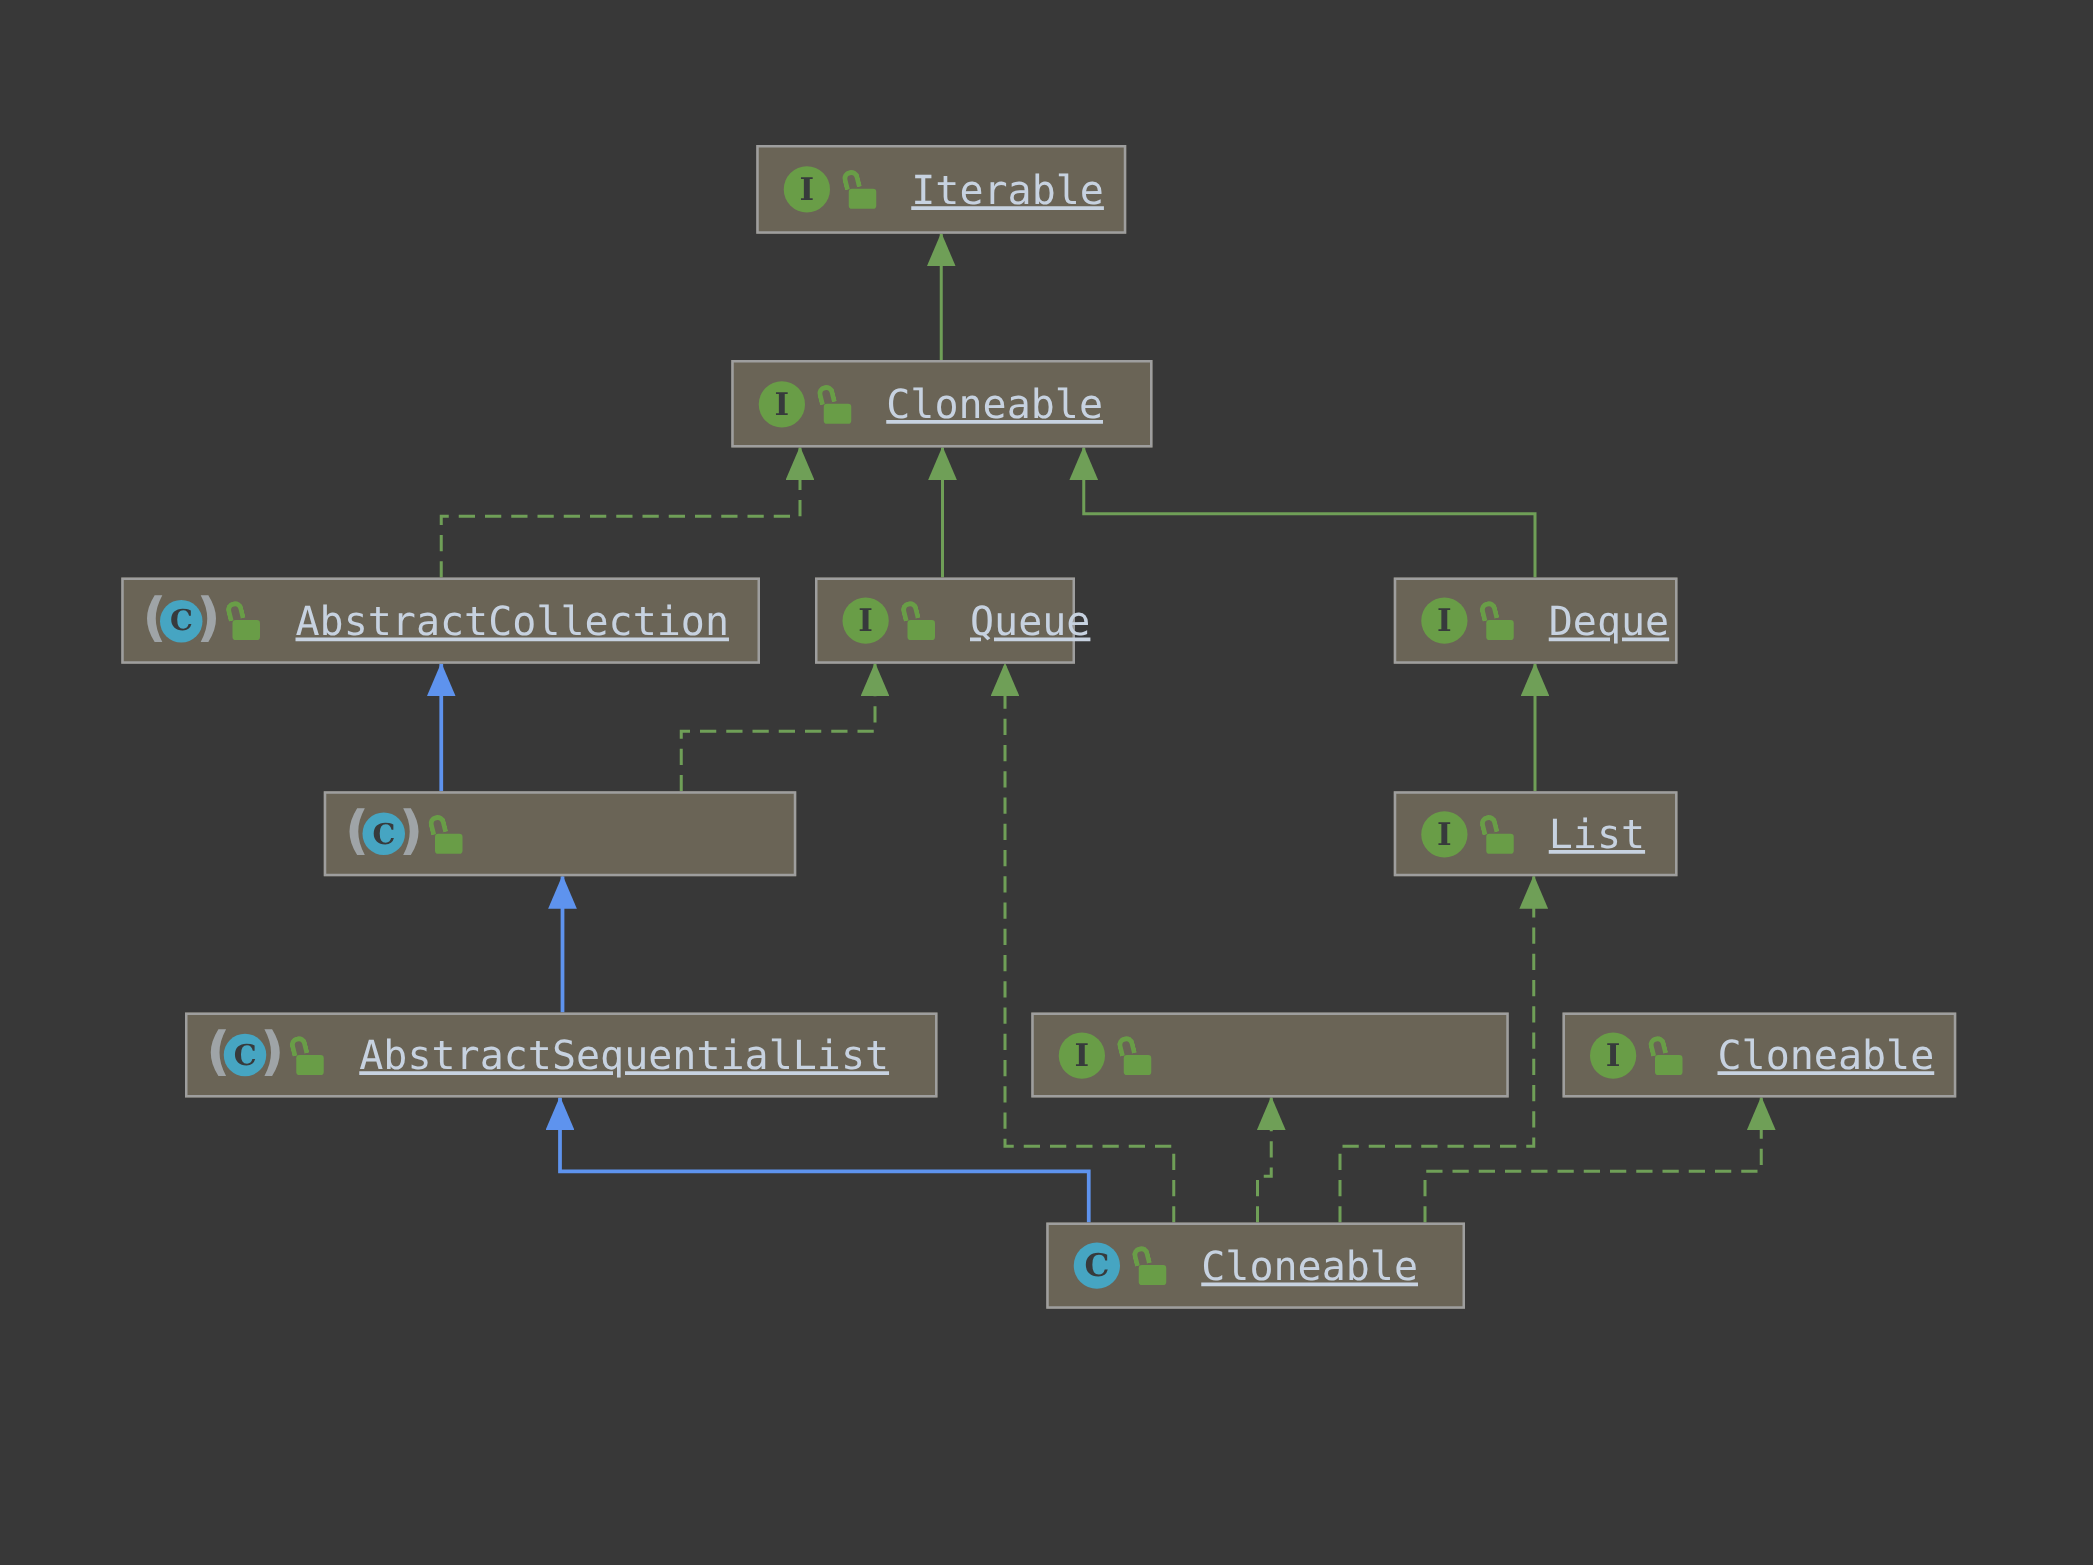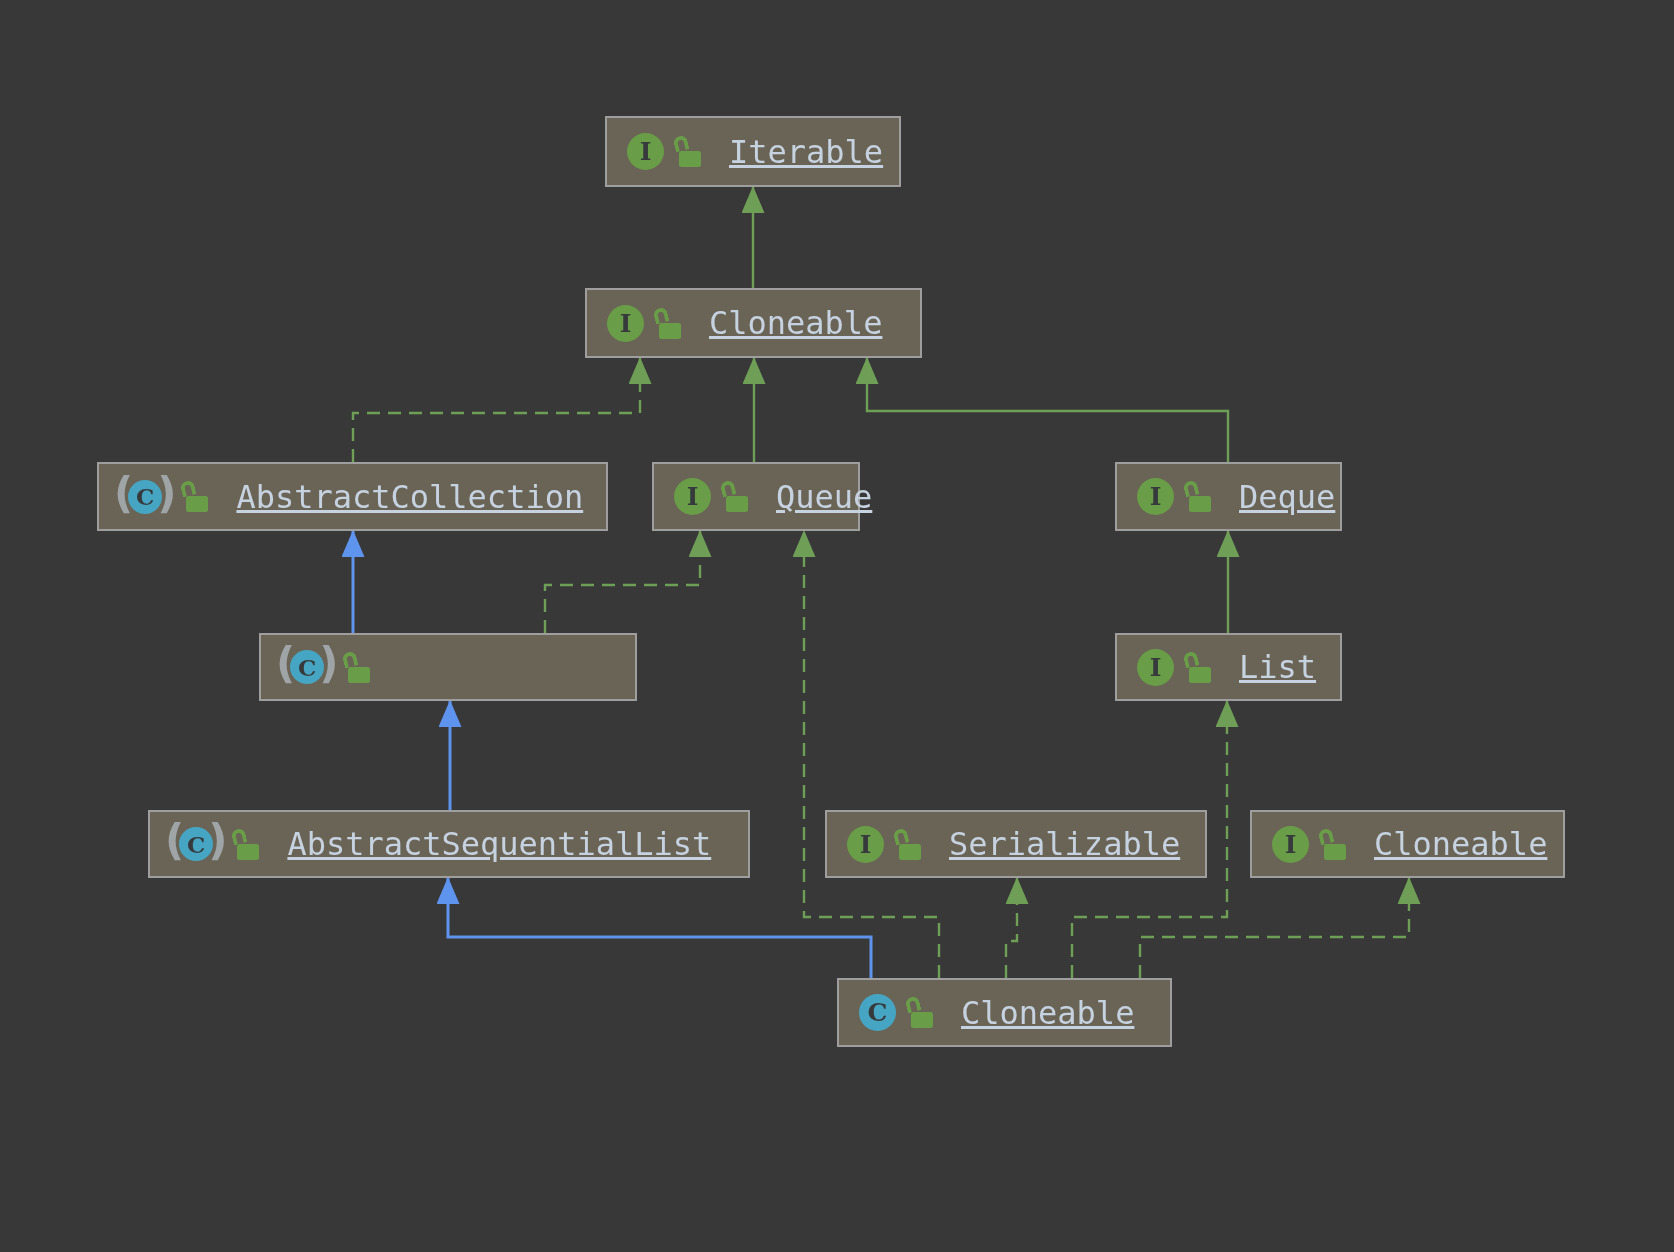--- a/index.html
+++ b/index.html
@@ -156,21 +156,20 @@
           <span class="lock-body"></span>
         </span>
         <span class="node-label">AbstractSequentialList</span>
       </div>
       <div class="node" style="left: 825px; top: 810px; width: 382px; height: 68px;">
         <span class="icon-circle interface-circle">I</span>
         <span class="lock">
           <span class="lock-shackle"></span>
           <span class="lock-body"></span>
         </span>
-        <span class="node-label">Serializable</span>
       </div>
       <div class="node" style="left: 1250px; top: 810px; width: 315px; height: 68px;">
         <span class="icon-circle interface-circle">I</span>
         <span class="lock">
           <span class="lock-shackle"></span>
           <span class="lock-body"></span>
         </span>
         <span class="node-label">Cloneable</span>
       </div>
       <div class="node" style="left: 837px; top: 978px; width: 335px; height: 69px;">

